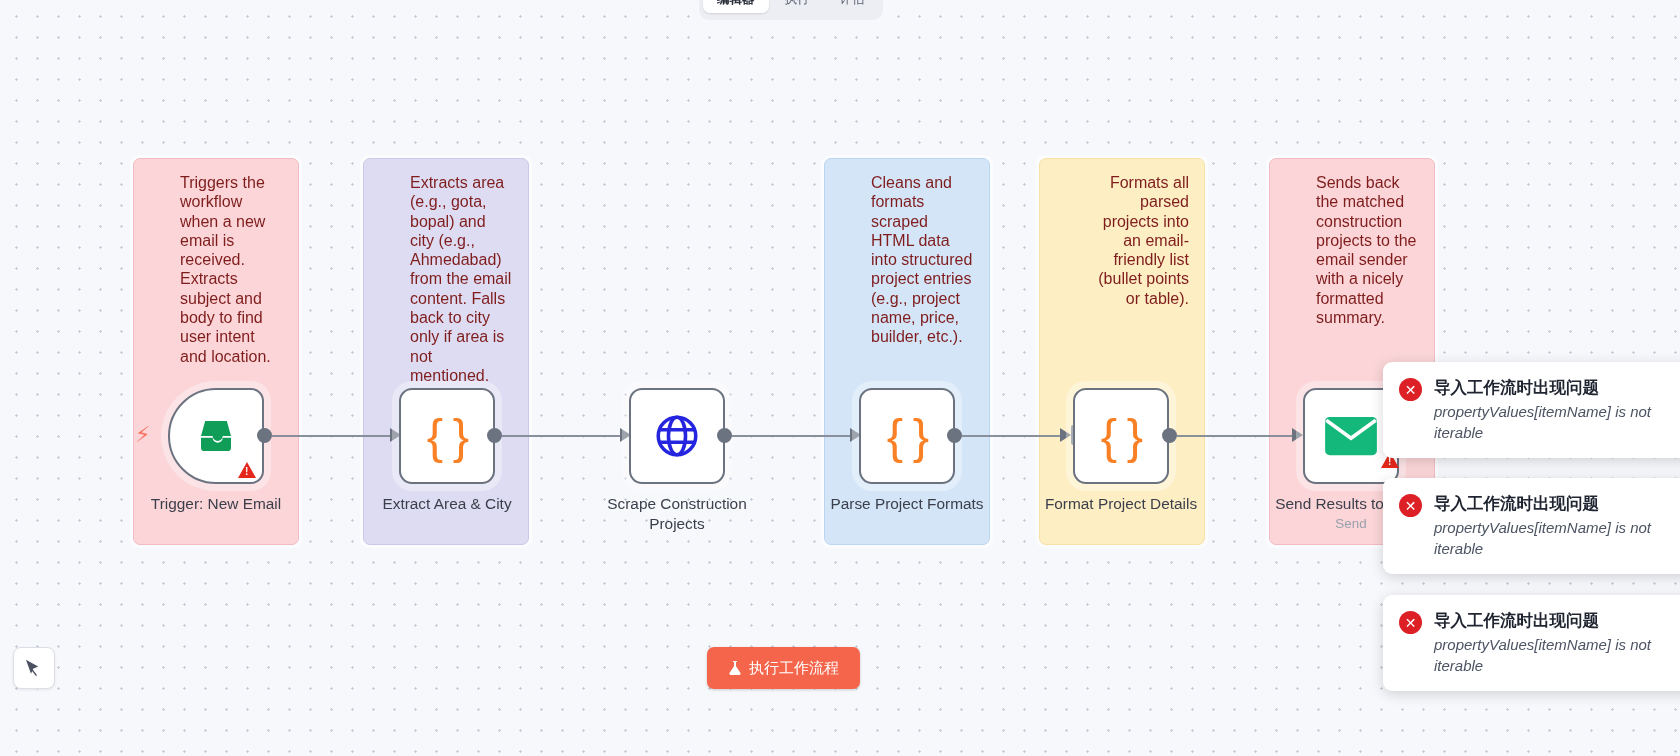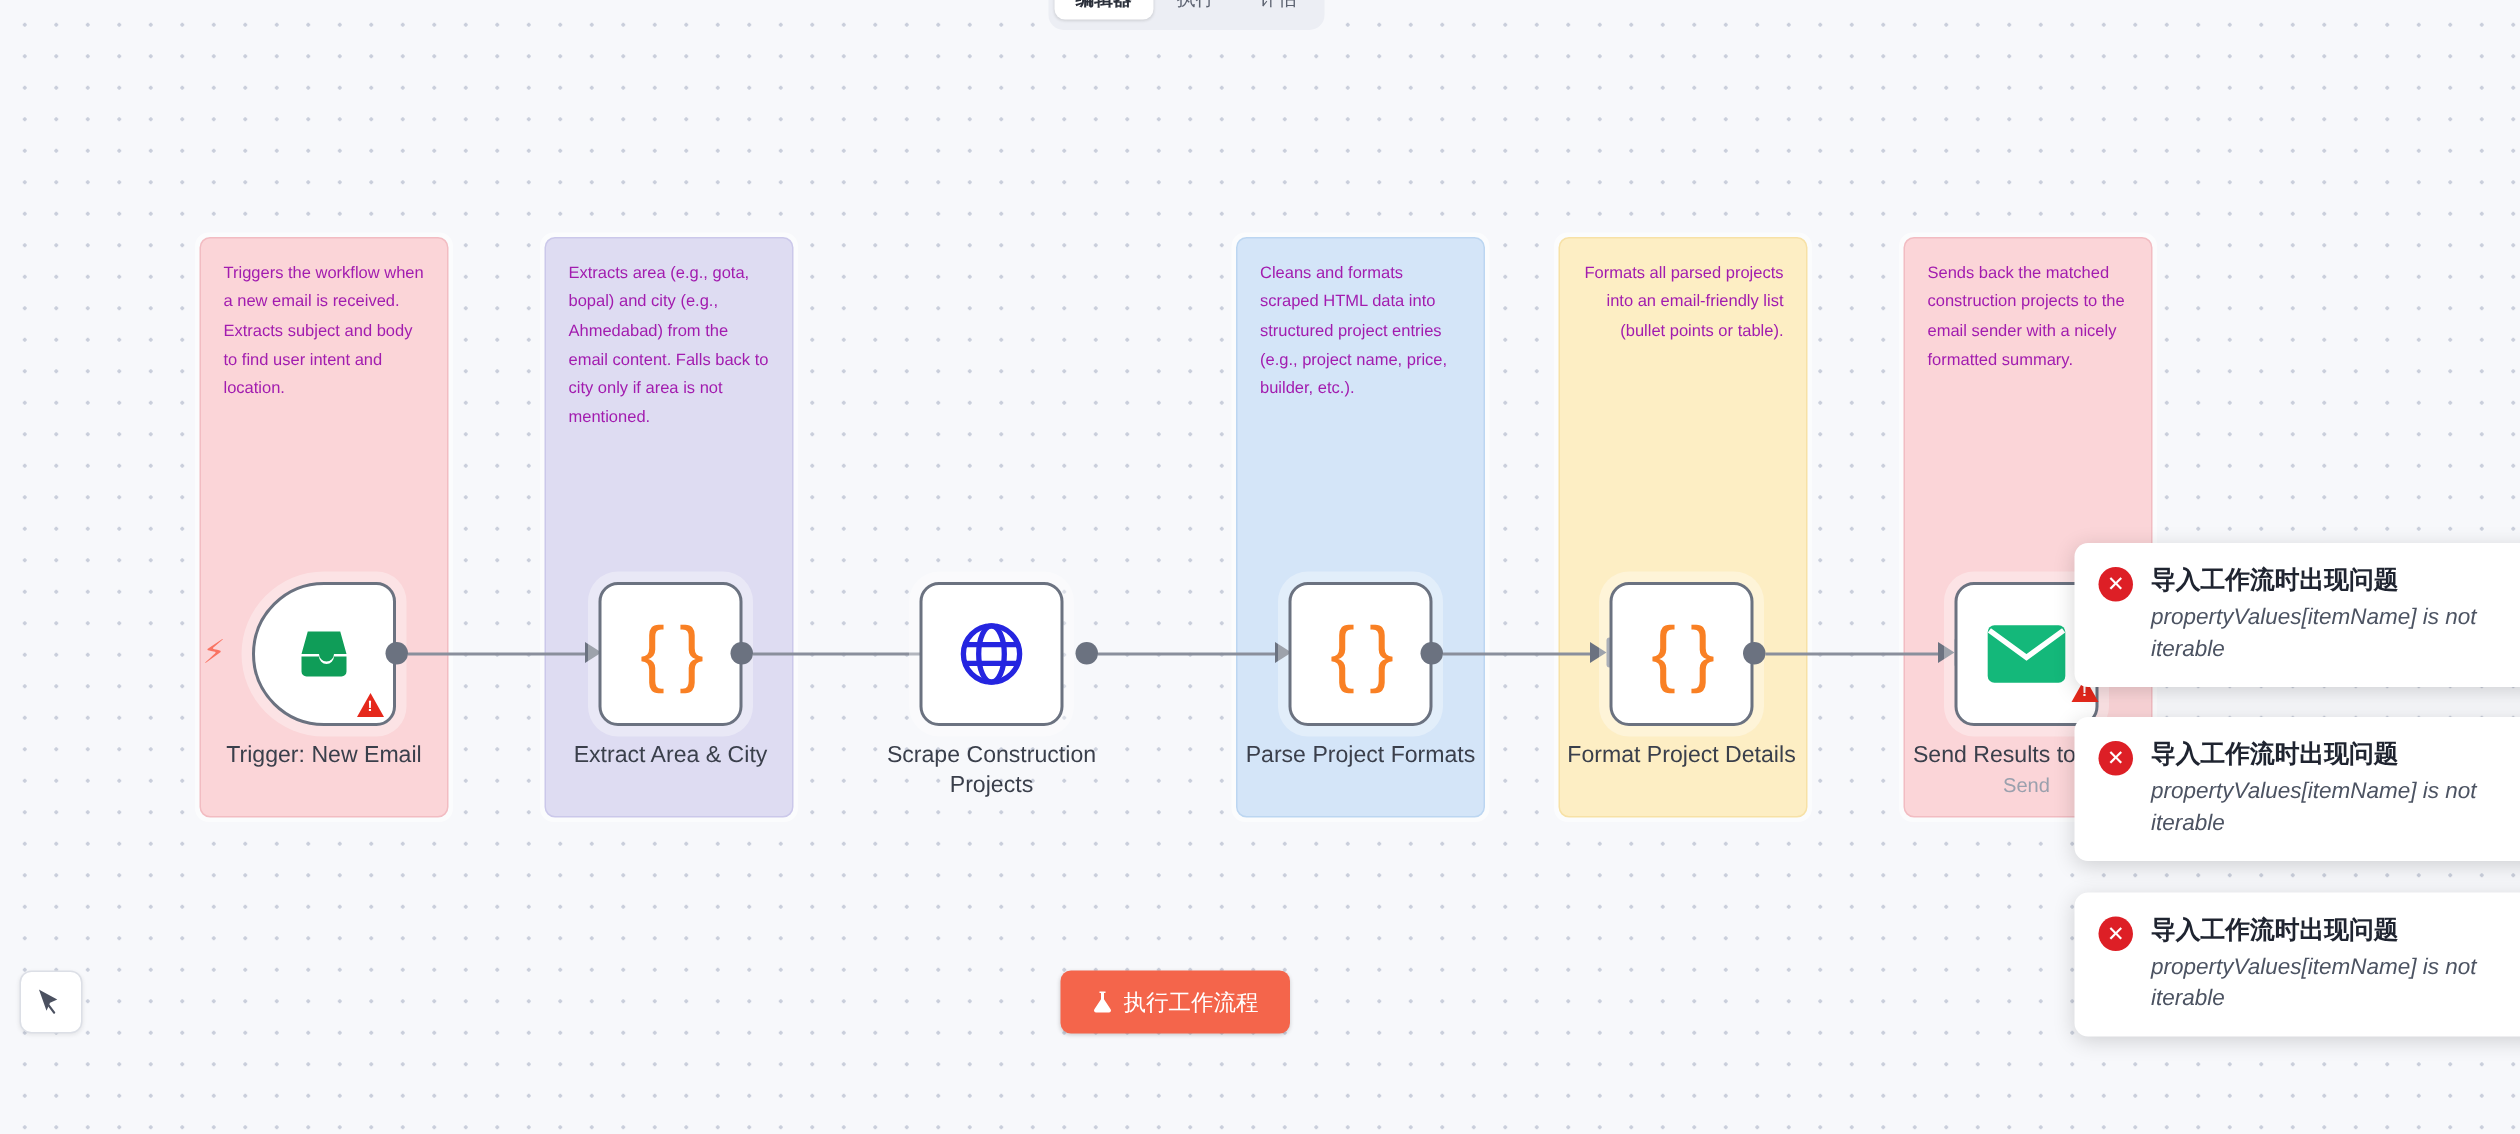--- a/index.html
+++ b/index.html
@@ -55,24 +55,25 @@
     border-radius: 9px;
     padding: 3px;
     background: rgba(255,255,255,.55);
   }
   .note-inner {
     width: 100%; height: 100%;
     border-radius: 7px;
     padding: 14px 15px;
   }
   .note-text {
-    font-size: 11px;
+    font-size: 16px;
     line-height: 19.3px;
-    color: #a21caf;
+    color: #7f1d1d;
     white-space: pre-wrap;
+    margin-left: 31px;
   }
   .note.pink  .note-inner { background: #fbd5d8; border: 1px solid #f2bcc2; }
   .note.lilac .note-inner { background: #dedcf2; border: 1px solid #cbc8ea; }
   .note.mint  .note-inner { background: #cdf1dd; border: 1px solid #b3e8cb; }
   .note.blue  .note-inner { background: #d4e5f8; border: 1px solid #bcd6f1; }
   .note.cream .note-inner { background: #fdeec4; border: 1px solid #f7e1a6; text-align: right; }
 
   
   .node {
     position: absolute;
@@ -308,21 +309,21 @@
   <div class="node" style="left:399px; top:388px">
     <span style="font-size:49px; color:#f98024; font-weight:400; letter-spacing:-2px; line-height:49px;">{&nbsp;}</span>
     <div class="node-label">Extract Area &amp; City</div>
   </div>
   <div class="dot-out" style="left:487px"></div>
 
   <div class="arrow-in" style="left:620px">
       <div class="tri"></div>
       <div class="bar"></div>
     </div>
-  <div class="node" style="left:613px; top:388px">
+  <div class="node" style="left:629px; top:388px">
     <svg width="50" height="50" viewBox="0 0 24 24" fill="none" stroke="#2525e0" stroke-width="1.7">
       <circle cx="12" cy="12" r="9"></circle>
       <ellipse cx="12" cy="12" rx="4.1" ry="9"></ellipse>
       <line x1="3" y1="9" x2="21" y2="9"></line>
       <line x1="3" y1="15" x2="21" y2="15"></line>
     </svg>
     <div class="node-label">Scrape Construction Projects</div>
   </div>
   <div class="dot-out" style="left:717px"></div>
 

